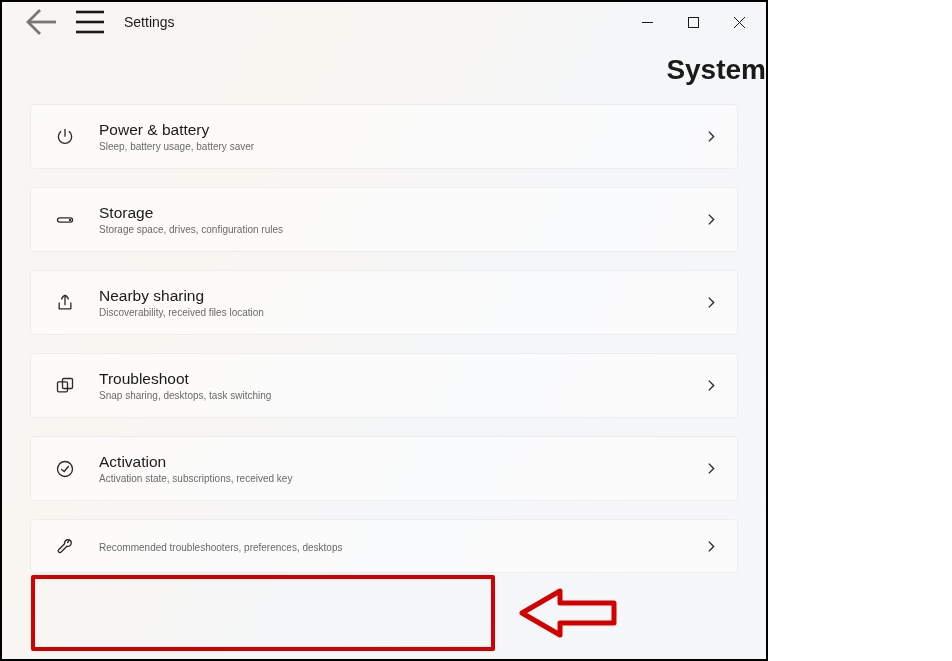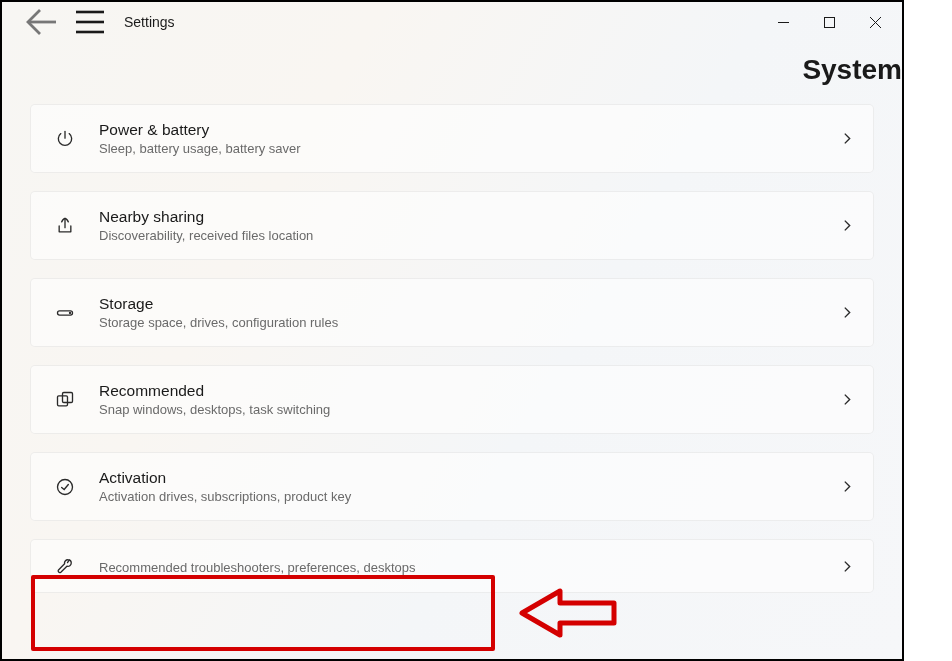--- a/index.html
+++ b/index.html
@@ -1,34 +1,34 @@
 <!DOCTYPE html>
 <html><head>
 <meta charset="utf-8">
 <style>
   * { box-sizing: border-box; margin:0; padding:0; }
   html,body { width:952px; height:661px; font-family: "Segoe UI", -apple-system, sans-serif; background:#fff; overflow:hidden; }
-  .window { width:904px; height:661px; border:2px solid #000; position:relative;
+  .window { width:768px; height:661px; border:2px solid #000; position:relative;
     background: linear-gradient(120deg, #f7f6f3 0%, #f9f6f2 30%, #f4f6f8 60%,#f6f7f9 100%);
   }
   .titlebar { height:40px; display:flex; align-items:center; justify-content:flex-end; padding-right:4px; }
   .titlebar .ctrl { width:46px; height:32px; display:flex; align-items:center; justify-content:center; color:#1a1a1a; }
   .titlebar .ctrl svg { width:11px; height:11px; }
   .header-row { display:flex; align-items:center; height:40px; gap:8px; padding-left:20px; margin-top:-40px; }
   .header-row .back, .header-row .ham { width:40px; height:40px; display:flex; align-items:center; justify-content:center; color:#1a1a1a; }
   .header-row .back svg { stroke:#777; }
   .header-row .appname { font-size:14px; color:#1a1a1a; margin-left:6px; }
   .page-title { font-size:28px; font-weight:600; color:#1a1a1a; margin:12px 0 18px 32px;text-align:right; }
   .list { padding:0 28px 0 28px; display:flex; flex-direction:column; gap:18px; }
   .item { display:flex; align-items:center; background:rgba(255,255,255,0.55); border:1px solid rgba(0,0,0,0.06); border-radius:5px; padding:16px 18px 16px 20px; cursor:default; position:relative; }
   .item .icon { width:28px; display:flex; align-items:center; justify-content:center; color:#1a1a1a;}
   .item .icon svg { width:20px; height:20px; stroke:#2a2a2a; }
   .item .text { margin-left:20px; flex:1; }
   .item .text .t1 { font-size:15.5px; color:#1a1a1a; font-weight:400; }
-  .item .text .t2 { font-size:13px; color:#6a6a6a; margin-top:2px; }
+  .item .text .t2 { font-size:10px; color:#6a6a6a; margin-top:2px; }
   .item .chev { width:16px; display:flex; align-items:center; justify-content:center; }
   .item .chev svg { width:13px; height:13px; stroke:#2a2a2a; }
   .highlight-box { position:absolute; border:4px solid #d40000; border-radius:2px; pointer-events:none; }
   .arrow-ann { position:absolute; pointer-events:none; }
   .arrow-ann svg { overflow:visible; }
 </style>
 </head>
 <body>
 
 <div class="window">
@@ -86,83 +86,83 @@
       </div>
       <div class="chev">
         <svg viewBox="0 0 12 12" fill="none" stroke-width="1.3">
             <polyline points="3.5,1.5 8,6 3.5,10.5"></polyline>
           </svg>
       </div>
     </div>
 
     <div class="item">
       <div class="icon">
+        <svg viewBox="0 0 24 24" fill="none" stroke-width="1.6" stroke-linecap="round">
+            <rect x="3" y="9.5" width="18" height="5" rx="2.5"></rect>
+            <circle cx="18" cy="12" r="0.6" fill="#2a2a2a"></circle>
+          </svg>
+      </div>
+      <div class="text">
+        <div class="t1">Storage</div>
+        <div class="t2">Storage space, drives, configuration rules</div>
+      </div>
+      <div class="chev">
+        <svg viewBox="0 0 12 12" fill="none" stroke-width="1.3">
+            <polyline points="3.5,1.5 8,6 3.5,10.5"></polyline>
+          </svg>
+      </div>
+    </div>
+
+    <div class="item">
+      <div class="icon">
         <svg viewBox="0 0 24 24" fill="none" stroke-width="1.6" stroke-linecap="round" stroke-linejoin="round">
             <path d="M5 12 V19 H19 V12"></path>
             <path d="M12 3 V14"></path>
             <path d="M16 7 C16 7 14 3 12 3 C10 3 8 7 8 7"></path>
           </svg>
       </div>
       <div class="text">
         <div class="t1">Nearby sharing</div>
         <div class="t2">Discoverability, received files location</div>
       </div>
       <div class="chev">
         <svg viewBox="0 0 12 12" fill="none" stroke-width="1.3">
             <polyline points="3.5,1.5 8,6 3.5,10.5"></polyline>
           </svg>
       </div>
     </div>
 
     <div class="item">
       <div class="icon">
-        <svg viewBox="0 0 24 24" fill="none" stroke-width="1.6" stroke-linecap="round">
-            <rect x="3" y="9.5" width="18" height="5" rx="2.5"></rect>
-            <circle cx="18" cy="12" r="0.6" fill="#2a2a2a"></circle>
-          </svg>
-      </div>
-      <div class="text">
-        <div class="t1">Storage</div>
-        <div class="t2">Storage space, drives, configuration rules</div>
-      </div>
-      <div class="chev">
-        <svg viewBox="0 0 12 12" fill="none" stroke-width="1.3">
-            <polyline points="3.5,1.5 8,6 3.5,10.5"></polyline>
-          </svg>
-      </div>
-    </div>
-
-    <div class="item">
-      <div class="icon">
         <svg viewBox="0 0 24 24" fill="none" stroke-width="1.6">
             <rect x="3" y="7" width="12" height="12" rx="1.5"></rect>
             <rect x="9" y="3" width="12" height="12" rx="1.5"></rect>
           </svg>
       </div>
       <div class="text">
-        <div class="t1">Recommended</div>
-        <div class="t2">Snap windows, desktops, task switching</div>
+        <div class="t1">Troubleshoot</div>
+        <div class="t2">Snap sharing, desktops, task switching</div>
       </div>
       <div class="chev">
         <svg viewBox="0 0 12 12" fill="none" stroke-width="1.3">
             <polyline points="3.5,1.5 8,6 3.5,10.5"></polyline>
           </svg>
       </div>
     </div>
 
     <div class="item">
       <div class="icon">
         <svg viewBox="0 0 24 24" fill="none" stroke-width="1.6" stroke-linecap="round">
             <circle cx="12" cy="12" r="9"></circle>
             <polyline points="8,12.5 11,15 16,9"></polyline>
           </svg>
       </div>
       <div class="text">
         <div class="t1">Activation</div>
-        <div class="t2">Activation drives, subscriptions, product key</div>
+        <div class="t2">Activation state, subscriptions, received key</div>
       </div>
       <div class="chev">
         <svg viewBox="0 0 12 12" fill="none" stroke-width="1.3">
             <polyline points="3.5,1.5 8,6 3.5,10.5"></polyline>
           </svg>
       </div>
     </div>
 
     <div class="item">
       <div class="icon">

